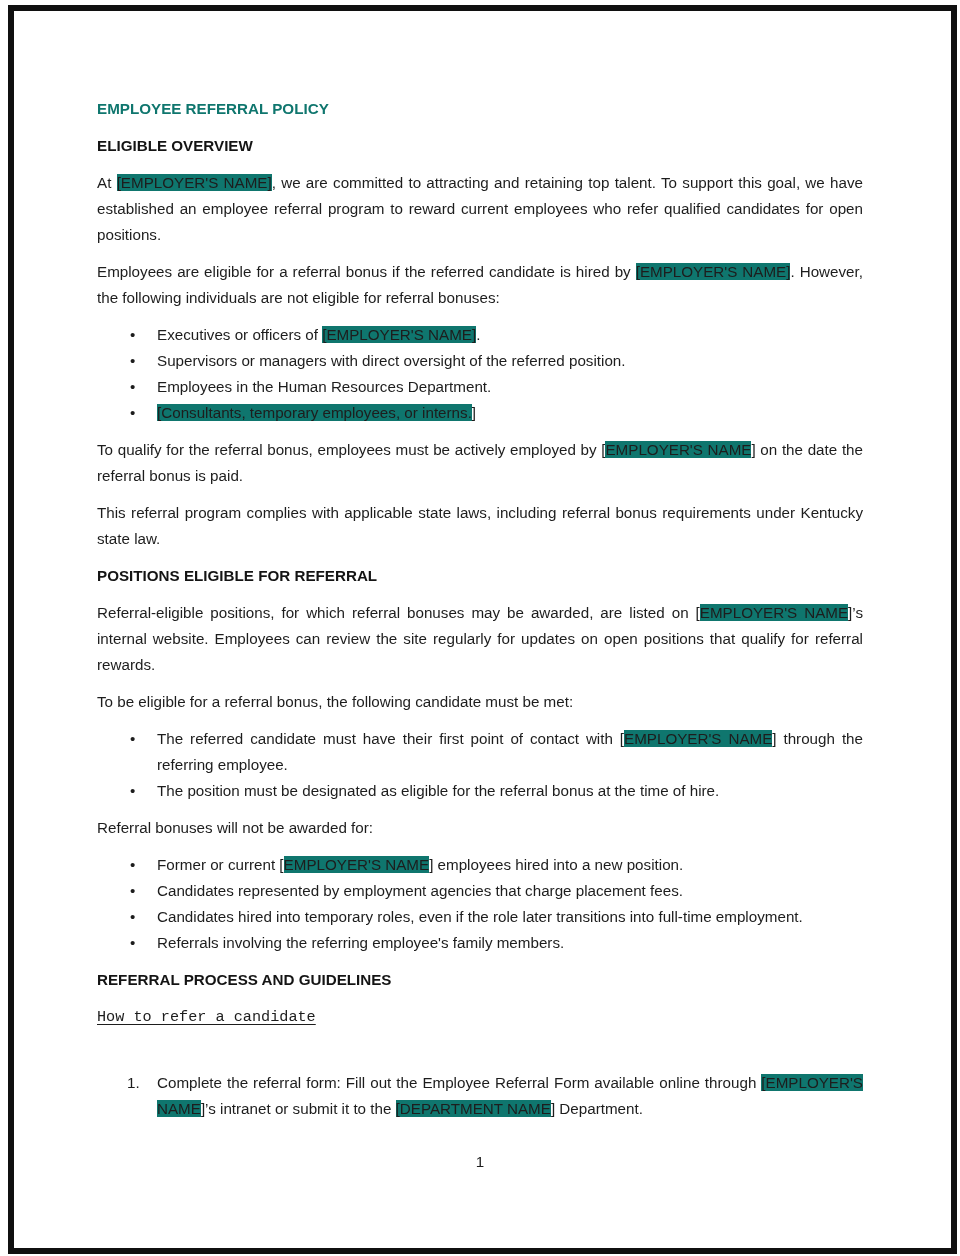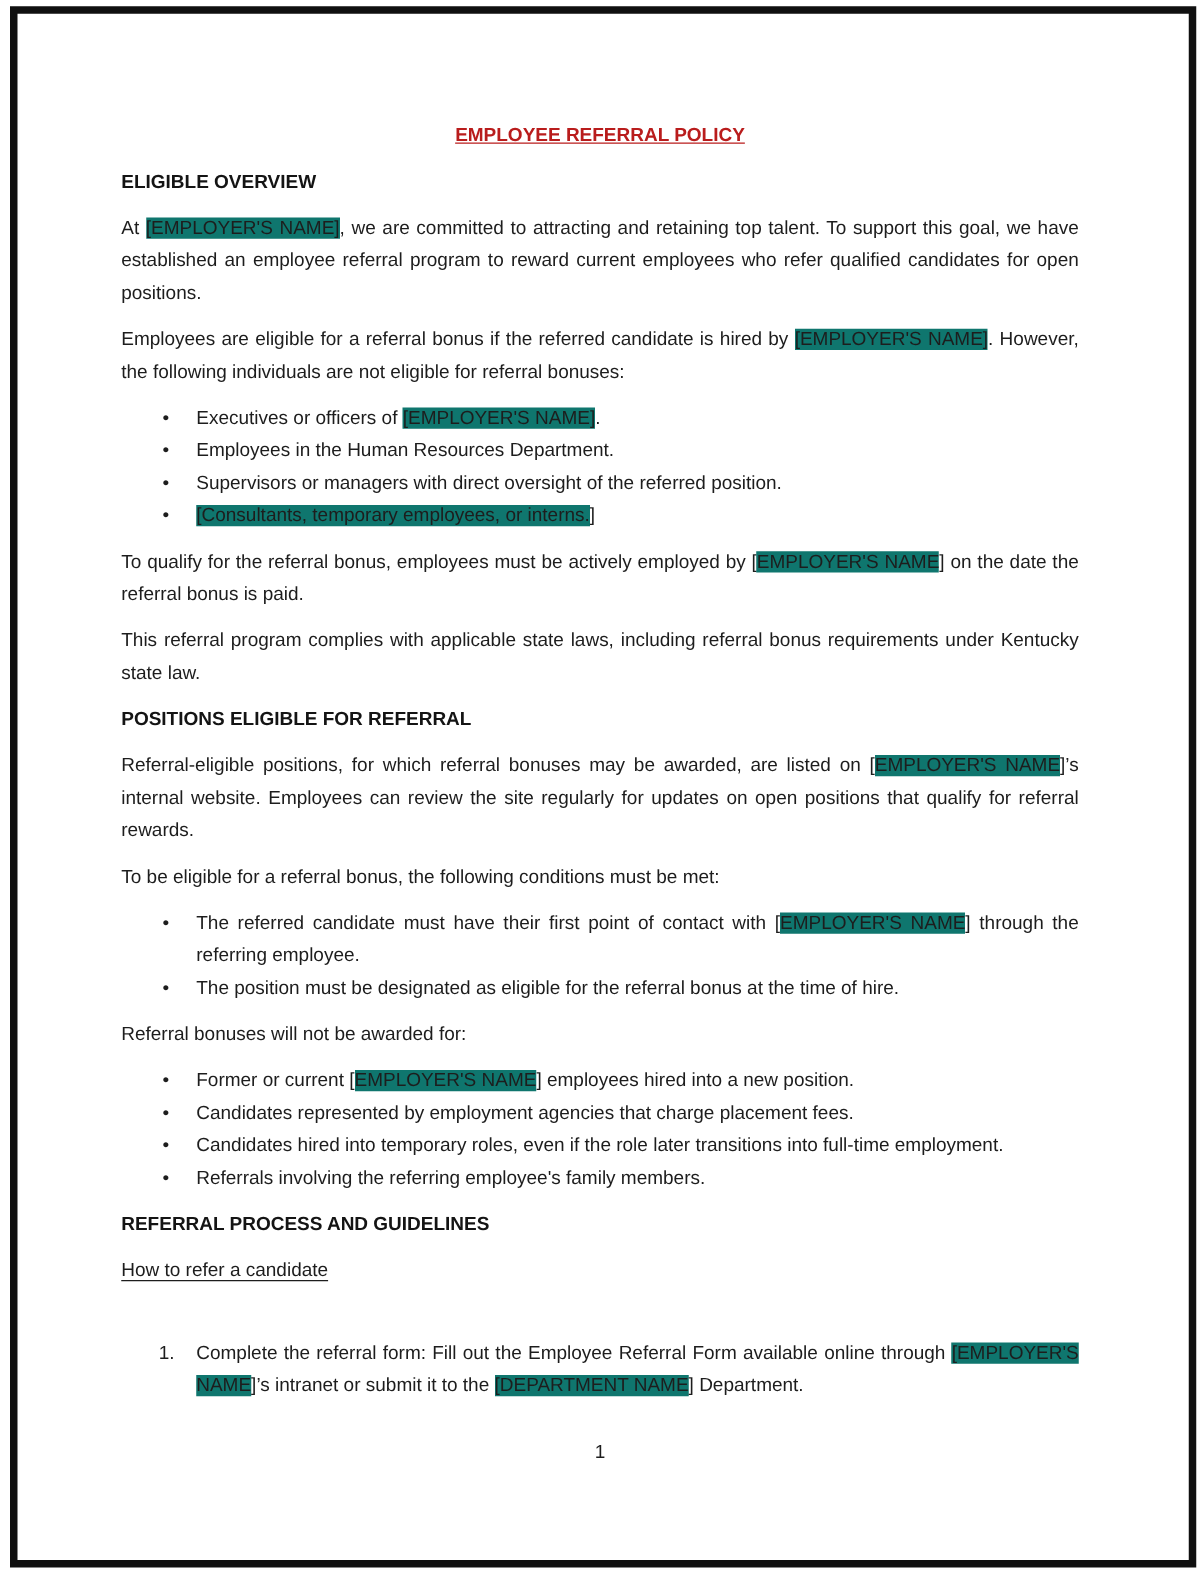--- a/index.html
+++ b/index.html
@@ -28,36 +28,36 @@
   .content {
     padding: 85px 88px 0 83px;
     font-size: 15.2px;
     line-height: 26px;
     color: #1d1d1d;
   }
   .doc-title {
     font-size: 15.2px;
     line-height: 26px;
     font-weight: 700;
-    color: #b91c1c;
-    text-align: center;
+    color: #0f766e;
+    text-align: left;
     margin: 0 0 11px 0;
-    text-decoration: underline;
   }
   h2.section-heading {
     font-size: 15.2px;
     line-height: 26px;
     font-weight: 700;
     color: #141414;
     margin: 0 0 11px 0;
   }
   .subheading {
     margin: 0 0 11px 0;
     text-decoration: underline;
     text-underline-offset: 3px;
+    font-family: Liberation Mono, monospace;
   }
   p.para {
     margin: 0 0 11px 0;
     text-align: justify;
   }
   ul.bullet-list, ol.number-list {
     margin: 0 0 11px 0;
     padding: 0 0 0 60px;
     list-style: none;
   }
@@ -104,34 +104,34 @@
       <div class="doc-title">EMPLOYEE REFERRAL POLICY</div>
 
       <h2 class="section-heading">ELIGIBLE OVERVIEW</h2>
 
       <p class="para"><span>At </span><span class="hl">[EMPLOYER'S NAME]</span><span>, we are committed to attracting and retaining top talent. To support this goal, we have established an employee referral program to reward current employees who refer qualified candidates for open positions.</span></p>
 
       <p class="para"><span>Employees are eligible for a referral bonus if the referred candidate is hired by </span><span class="hl">[EMPLOYER'S NAME]</span><span>. However, the following individuals are not eligible for referral bonuses:</span></p>
 
       <ul class="bullet-list">
           <li><span>Executives or officers of </span><span class="hl">[EMPLOYER'S NAME]</span><span>.</span></li>
+          <li><span>Supervisors or managers with direct oversight of the referred position.</span></li>
           <li><span>Employees in the Human Resources Department.</span></li>
-          <li><span>Supervisors or managers with direct oversight of the referred position.</span></li>
           <li><span class="hl">[Consultants, temporary employees, or interns.</span><span>]</span></li>
         </ul>
 
       <p class="para"><span>To qualify for the referral bonus, employees must be actively employed by [</span><span class="hl">EMPLOYER'S NAME</span><span>] on the date the referral bonus is paid.</span></p>
 
       <p class="para"><span>This referral program complies with applicable state laws, including referral bonus requirements under Kentucky state law.</span></p>
 
       <h2 class="section-heading">POSITIONS ELIGIBLE FOR REFERRAL</h2>
 
       <p class="para"><span>Referral-eligible positions, for which referral bonuses may be awarded, are listed on [</span><span class="hl">EMPLOYER'S NAME</span><span>]’s internal website. Employees can review the site regularly for updates on open positions that qualify for referral rewards.</span></p>
 
-      <p class="para"><span>To be eligible for a referral bonus, the following conditions must be met:</span></p>
+      <p class="para"><span>To be eligible for a referral bonus, the following candidate must be met:</span></p>
 
       <ul class="bullet-list">
           <li><span>The referred candidate must have their first point of contact with [</span><span class="hl">EMPLOYER'S NAME</span><span>] through the referring employee.</span></li>
           <li><span>The position must be designated as eligible for the referral bonus at the time of hire.</span></li>
         </ul>
 
       <p class="para"><span>Referral bonuses will not be awarded for:</span></p>
 
       <ul class="bullet-list">
           <li><span>Former or current [</span><span class="hl">EMPLOYER'S NAME</span><span>] employees hired into a new position.</span></li>

